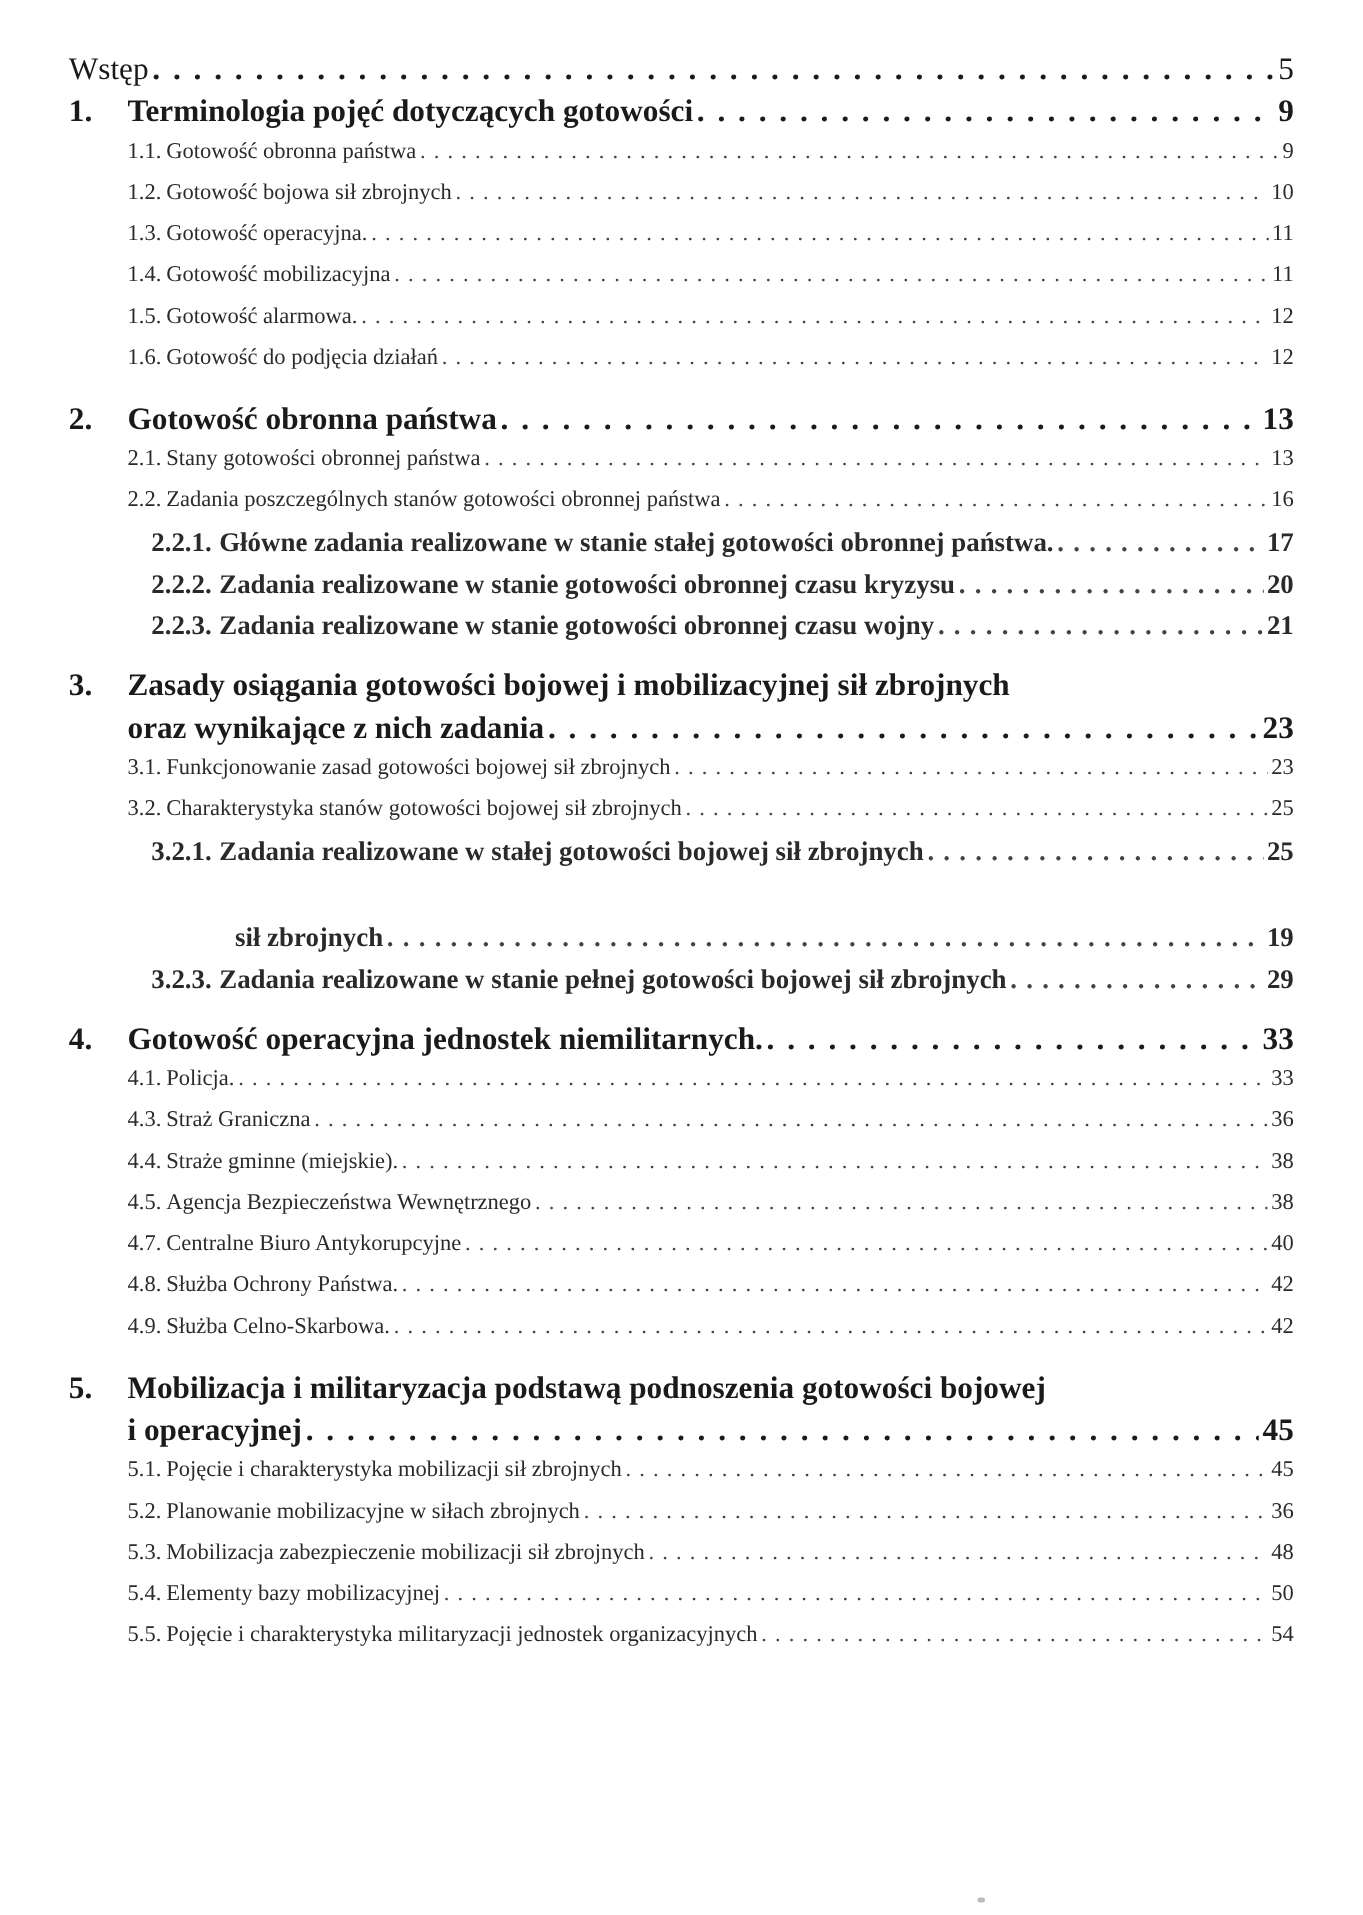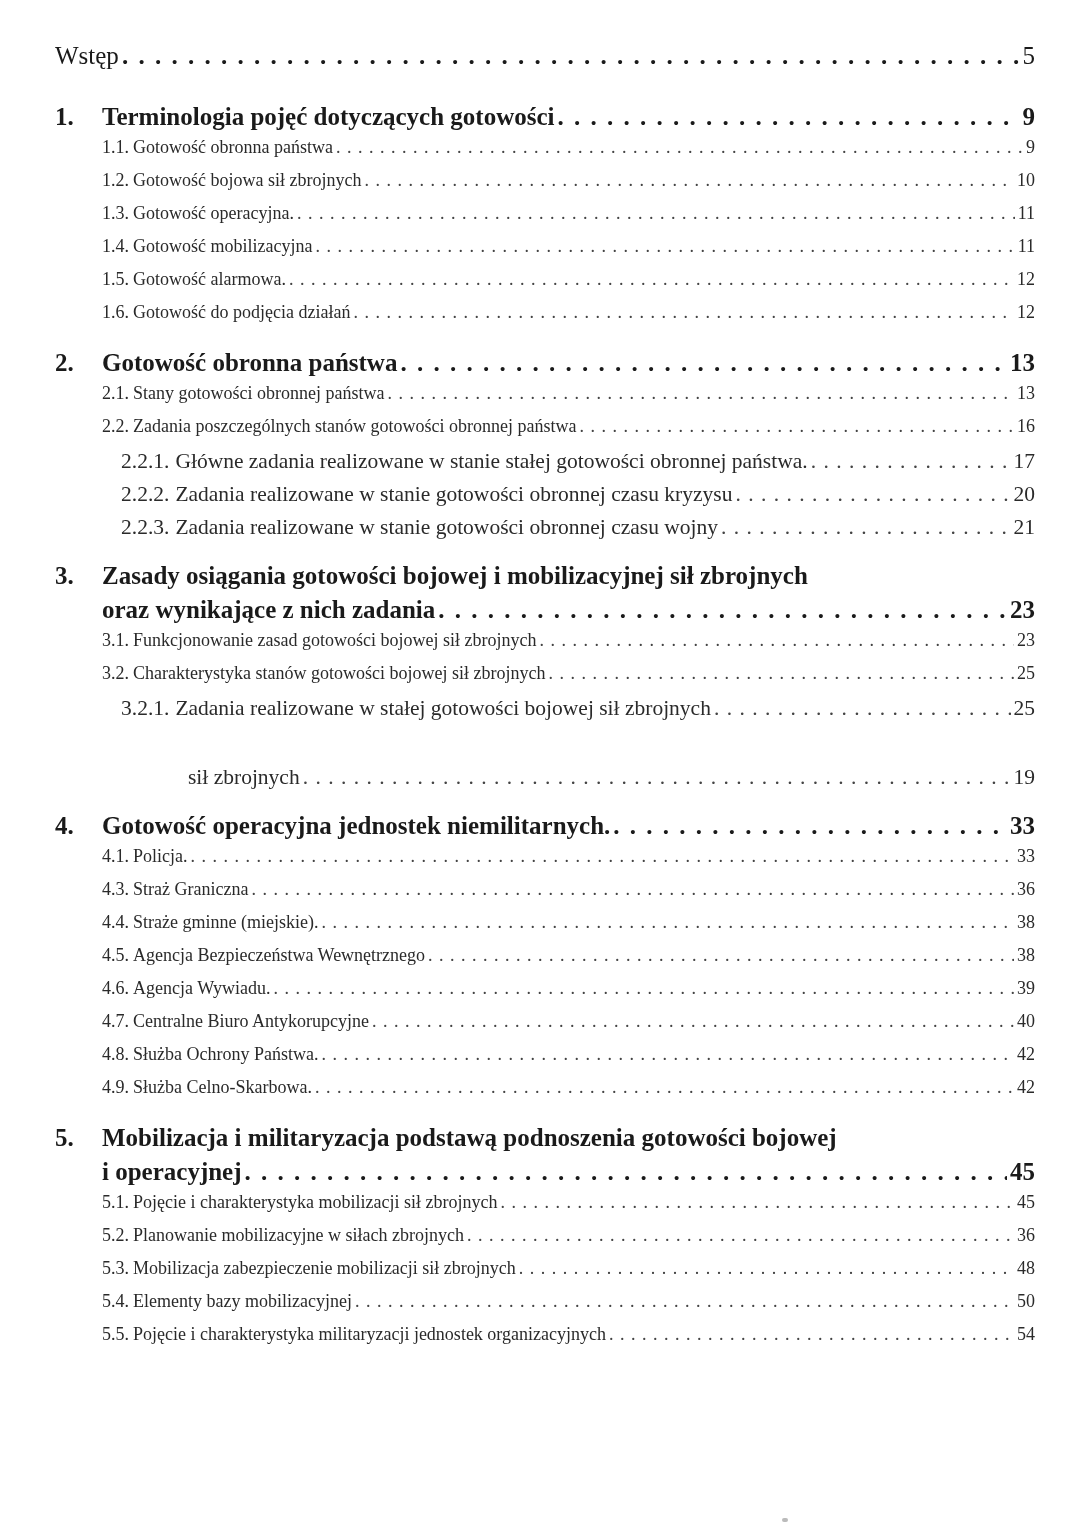--- a/index.html
+++ b/index.html
@@ -45,21 +45,20 @@
     }
     .row .page {
       flex: 0 0 auto;
       text-align: right;
     }
 
     
     .intro {
       font-size: 25px;
       height: 34px;
-      margin-bottom: 27px;
     }
     .intro .leader::after { letter-spacing: 2px; font-weight: bold; }
 
     
     .chapter {
       margin-bottom: 0;
     }
     .chapter .row.head {
       font-size: 25px;
       font-weight: bold;
@@ -81,20 +80,21 @@
       color: #2a2a2a;
     }
     .sec .num {
       margin-right: 4px;
     }
     .sub {
       font-size: 21.5px;
       height: 33px;
       padding-left: 66px;
       color: #2a2a2a;
+      font-weight: bold;
     }
     .sub .num {
       margin-right: 6px;
     }
     .sub.cont {
       padding-left: 133px;
       margin-top: 36px;
     }
     .sec .leader::after, .sub .leader::after { letter-spacing: 1px; color: #444; }
 
@@ -238,20 +238,26 @@
       <span class="num">3.2.1.</span>
       <span class="title">Zadania realizowane w stałej gotowości bojowej sił zbrojnych</span>
       <span class="leader"></span>
       <span class="page">25</span>
     </div>
     <div class="row sub cont">
       <span class="title">sił zbrojnych</span>
       <span class="leader"></span>
       <span class="page">19</span>
     </div>
+    <div class="row sub">
+      <span class="num">3.2.3.</span>
+      <span class="title">Zadania realizowane w stanie pełnej gotowości bojowej sił zbrojnych</span>
+      <span class="leader"></span>
+      <span class="page">29</span>
+    </div>
   </div>
 
   <div class="gap-ch4"></div>
 
   <div class="chapter">
     <div class="row head">
       <span class="num">4.</span>
       <span class="title">Gotowość operacyjna jednostek niemilitarnych.</span>
       <span class="leader"></span>
       <span class="page">33</span>
@@ -274,26 +280,20 @@
       <span class="leader"></span>
       <span class="page">38</span>
     </div>
     <div class="row sec">
       <span class="num">4.5.</span>
       <span class="title">Agencja Bezpieczeństwa Wewnętrznego</span>
       <span class="leader"></span>
       <span class="page">38</span>
     </div>
     <div class="row sec">
-      <span class="num">4.6.</span>
-      <span class="title">Agencja Wywiadu.</span>
-      <span class="leader"></span>
-      <span class="page">39</span>
-    </div>
-    <div class="row sec">
       <span class="num">4.7.</span>
       <span class="title">Centralne Biuro Antykorupcyjne</span>
       <span class="leader"></span>
       <span class="page">40</span>
     </div>
     <div class="row sec">
       <span class="num">4.8.</span>
       <span class="title">Służba Ochrony Państwa.</span>
       <span class="leader"></span>
       <span class="page">42</span>

